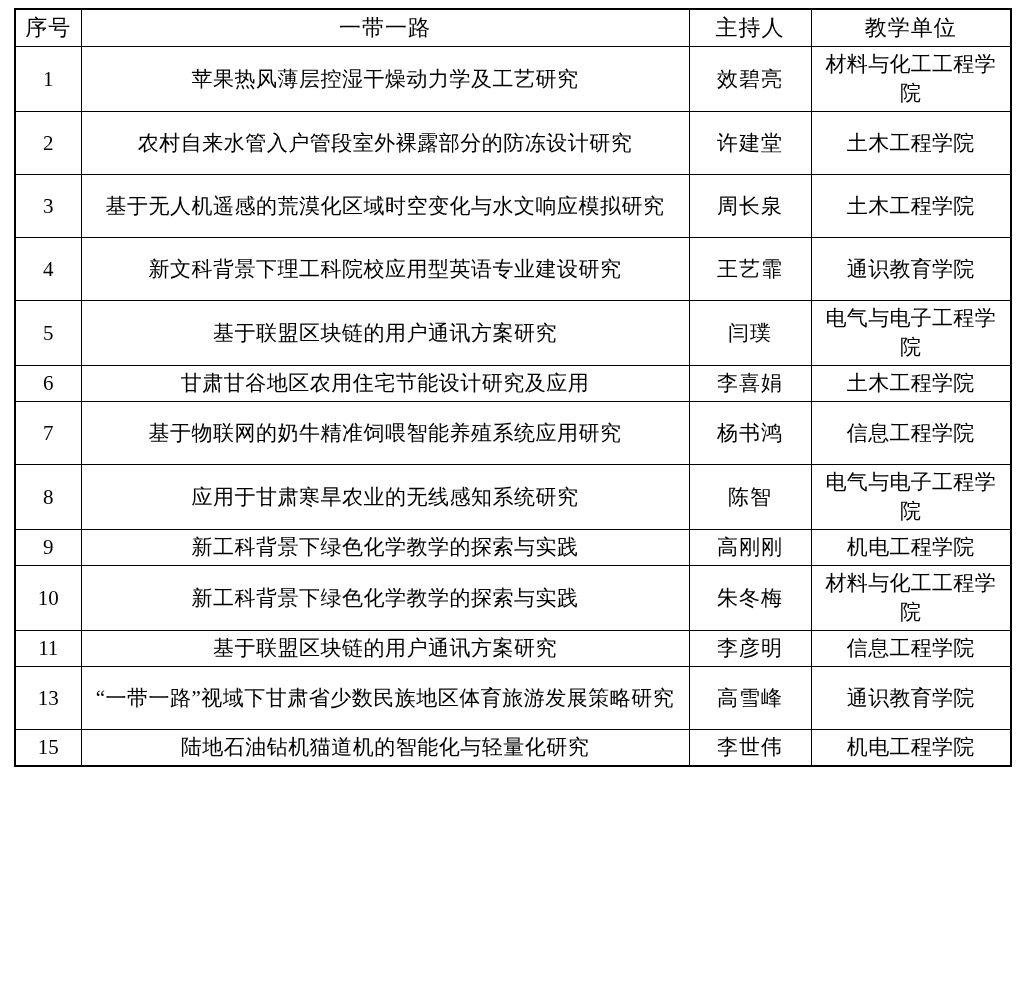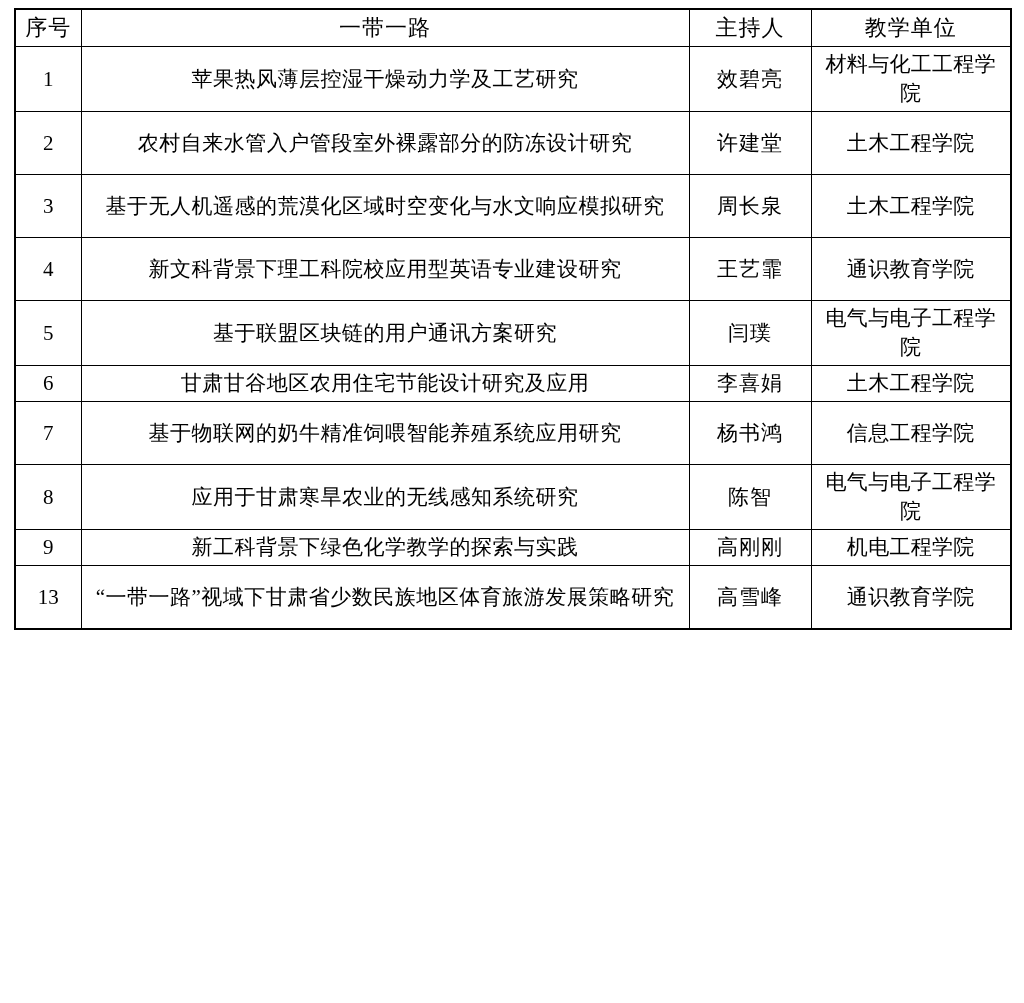--- a/index.html
+++ b/index.html
@@ -139,20 +139,38 @@
         <td class="cell-leader">陈智</td>
         <td class="cell-unit">电气与电子工程学院</td>
       </tr>
       <tr>
         <td class="cell-seq">9</td>
         <td class="cell-name">新工科背景下绿色化学教学的探索与实践</td>
         <td class="cell-leader">高刚刚</td>
         <td class="cell-unit">机电工程学院</td>
       </tr>
       <tr class="row-tall">
+        <td class="cell-seq">10</td>
+        <td class="cell-name">新工科背景下绿色化学教学的探索与实践</td>
+        <td class="cell-leader">朱冬梅</td>
+        <td class="cell-unit">材料与化工工程学院</td>
+      </tr>
+      <tr>
+        <td class="cell-seq">11</td>
+        <td class="cell-name">基于联盟区块链的用户通讯方案研究</td>
+        <td class="cell-leader">李彦明</td>
+        <td class="cell-unit">信息工程学院</td>
+      </tr>
+      <tr class="row-tall">
         <td class="cell-seq">13</td>
         <td class="cell-name">“一带一路”视域下甘肃省少数民族地区体育旅游发展策略研究</td>
         <td class="cell-leader">高雪峰</td>
         <td class="cell-unit">通识教育学院</td>
+      </tr>
+      <tr>
+        <td class="cell-seq">15</td>
+        <td class="cell-name">陆地石油钻机猫道机的智能化与轻量化研究</td>
+        <td class="cell-leader">李世伟</td>
+        <td class="cell-unit">机电工程学院</td>
       </tr>
     </tbody>
   </table>
 </div>
 
 </body></html>

